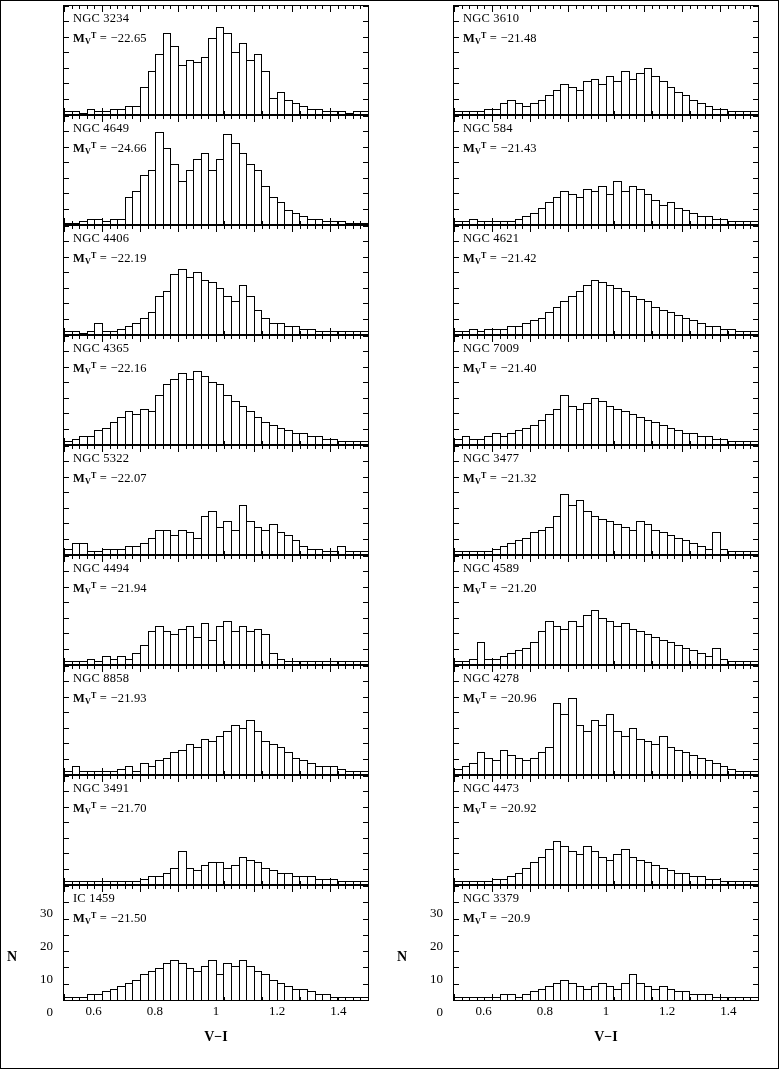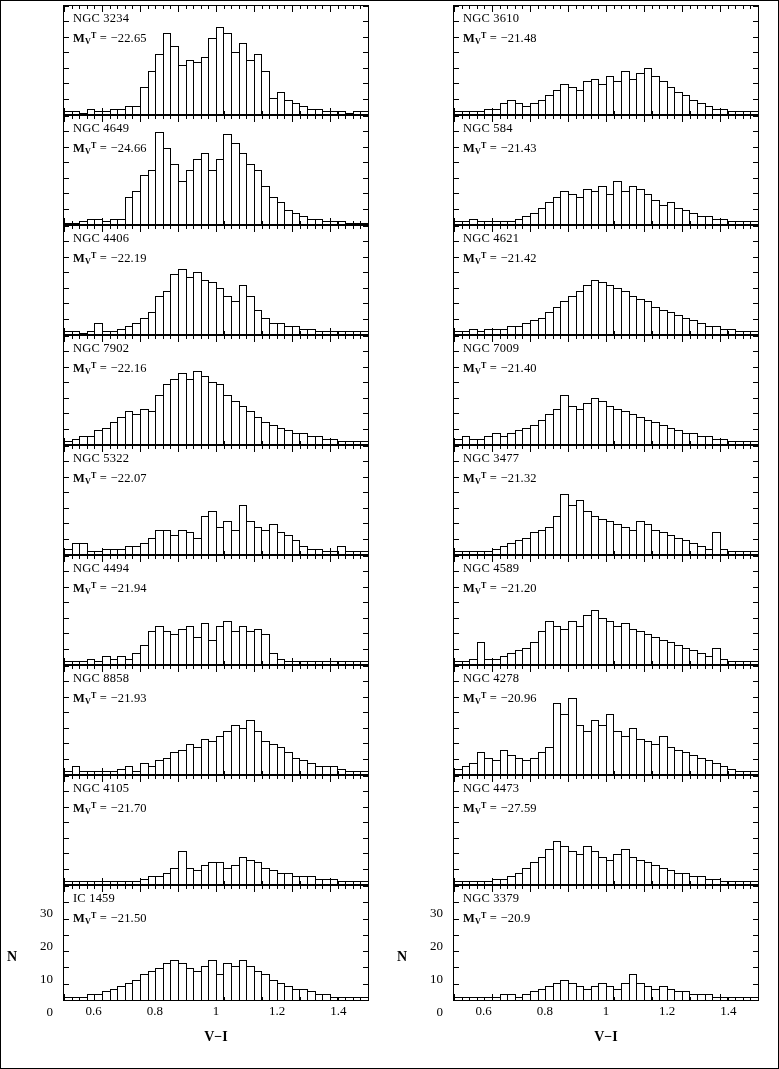--- a/index.html
+++ b/index.html
@@ -551,21 +551,21 @@
             <div class="bar" style="height:7.542857142857143%"></div>
             <div class="bar" style="height:7.542857142857143%"></div>
             <div class="bar" style="height:5.0285714285714285%"></div>
             <div class="bar" style="height:5.0285714285714285%"></div>
             <div class="bar" style="height:2.5142857142857142%"></div>
             <div class="bar" style="height:2.5142857142857142%"></div>
             <div class="bar" style="height:2.5142857142857142%"></div>
             <div class="bar" style="height:2.5142857142857142%"></div>
           </div>
         </div>
-        <div class="lab"><span>NGC 7902</span><span class="l2"><span class="mv">M<sub>V</sub><sup>T</sup></span> = <span>−22.16</span></span></div>
+        <div class="lab"><span>NGC 4365</span><span class="l2"><span class="mv">M<sub>V</sub><sup>T</sup></span> = <span>−22.16</span></span></div>
         <div class="ticks">
           <i style="left:calc(0% - 0px);height:6px"></i>
           <i style="left:calc(2.5% - 0px);height:3px"></i>
           <i style="left:calc(5% - 0px);height:3px"></i>
           <i style="left:calc(7.5% - 0px);height:3px"></i>
           <i style="left:calc(10% - 0px);height:3px"></i>
           <i style="left:calc(12.5% - 0px);height:6px"></i>
           <i style="left:calc(15% - 0px);height:3px"></i>
           <i style="left:calc(17.5% - 0px);height:3px"></i>
           <i style="left:calc(20% - 0px);height:3px"></i>
@@ -1163,21 +1163,21 @@
             <div class="bar" style="height:7.542857142857143%"></div>
             <div class="bar" style="height:5.0285714285714285%"></div>
             <div class="bar" style="height:5.0285714285714285%"></div>
             <div class="bar" style="height:5.0285714285714285%"></div>
             <div class="bar" style="height:2.5142857142857142%"></div>
             <div class="bar" style="height:2.5142857142857142%"></div>
             <div class="bar" style="height:2.5142857142857142%"></div>
             <div class="bar" style="height:2.5142857142857142%"></div>
           </div>
         </div>
-        <div class="lab"><span>NGC 4105</span><span class="l2"><span class="mv">M<sub>V</sub><sup>T</sup></span> = <span>−21.70</span></span></div>
+        <div class="lab"><span>NGC 3491</span><span class="l2"><span class="mv">M<sub>V</sub><sup>T</sup></span> = <span>−21.70</span></span></div>
         <div class="ticks">
           <i style="left:calc(0% - 0px);height:6px"></i>
           <i style="left:calc(2.5% - 0px);height:3px"></i>
           <i style="left:calc(5% - 0px);height:3px"></i>
           <i style="left:calc(7.5% - 0px);height:3px"></i>
           <i style="left:calc(10% - 0px);height:3px"></i>
           <i style="left:calc(12.5% - 0px);height:6px"></i>
           <i style="left:calc(15% - 0px);height:3px"></i>
           <i style="left:calc(17.5% - 0px);height:3px"></i>
           <i style="left:calc(20% - 0px);height:3px"></i>
@@ -2550,21 +2550,21 @@
             <div class="bar" style="height:7.542857142857143%"></div>
             <div class="bar" style="height:5.0285714285714285%"></div>
             <div class="bar" style="height:5.0285714285714285%"></div>
             <div class="bar" style="height:2.5142857142857142%"></div>
             <div class="bar" style="height:2.5142857142857142%"></div>
             <div class="bar" style="height:2.5142857142857142%"></div>
             <div class="bar" style="height:2.5142857142857142%"></div>
             <div class="bar" style="height:2.5142857142857142%"></div>
           </div>
         </div>
-        <div class="lab"><span>NGC 4473</span><span class="l2"><span class="mv">M<sub>V</sub><sup>T</sup></span> = <span>−27.59</span></span></div>
+        <div class="lab"><span>NGC 4473</span><span class="l2"><span class="mv">M<sub>V</sub><sup>T</sup></span> = <span>−20.92</span></span></div>
         <div class="ticks">
           <i style="left:calc(0% - 0px);height:6px"></i>
           <i style="left:calc(2.5% - 0px);height:3px"></i>
           <i style="left:calc(5% - 0px);height:3px"></i>
           <i style="left:calc(7.5% - 0px);height:3px"></i>
           <i style="left:calc(10% - 0px);height:3px"></i>
           <i style="left:calc(12.5% - 0px);height:6px"></i>
           <i style="left:calc(15% - 0px);height:3px"></i>
           <i style="left:calc(17.5% - 0px);height:3px"></i>
           <i style="left:calc(20% - 0px);height:3px"></i>

